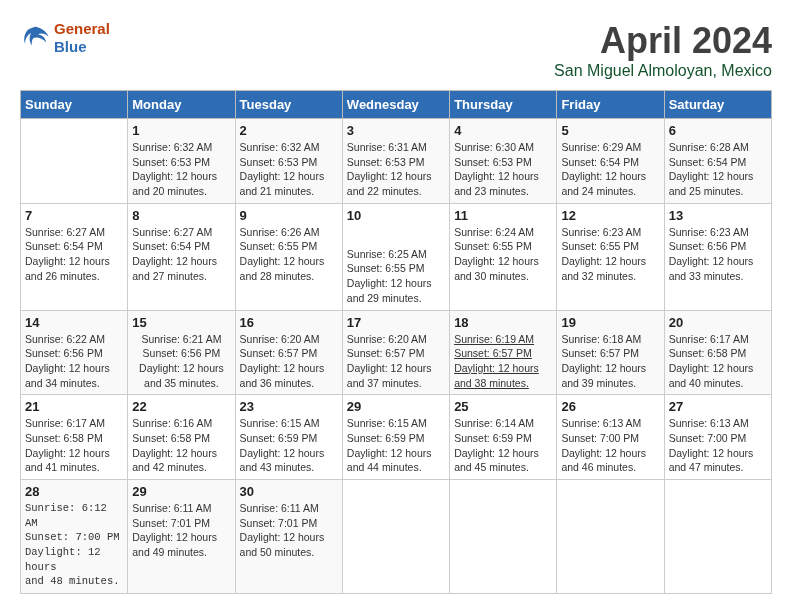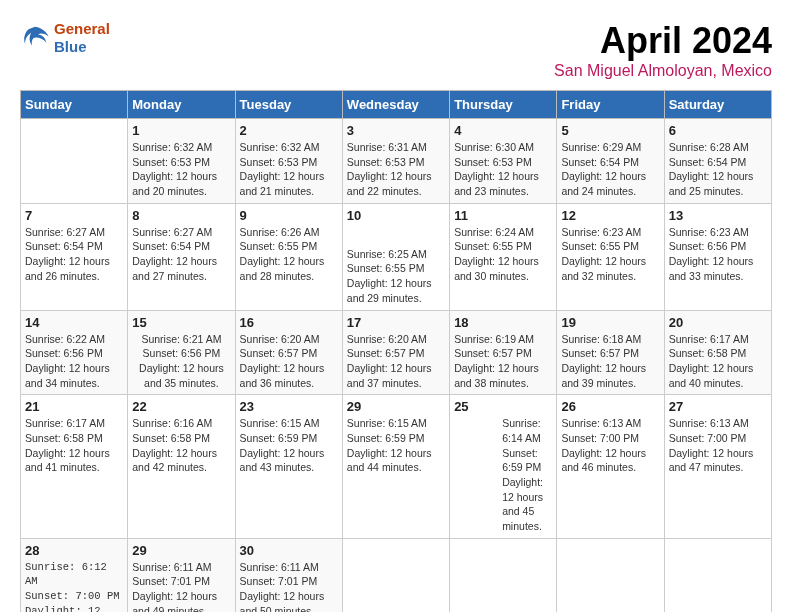--- a/index.html
+++ b/index.html
@@ -30,25 +30,25 @@
     .logo-bird {
       width: 30px;
       height: 30px;
     }
     .title-block {
       text-align: right;
     }
     .month-title {
       font-size: 36px;
       font-weight: bold;
-      color: #000000;
+      color: #404040;
     }
     .location-title {
       font-size: 16px;
-      color: #be185d;
+      color: #14532d;
     }
     table {
       width: 100%;
       border-collapse: collapse;
       font-size: 11px;
     }
     thead tr th {
       background-color: #2e6db4;
       color: #fff;
       padding: 6px 4px;
@@ -239,21 +239,21 @@
         </td>
         <td>
           <span class="day-num">17</span>
           <div class="day-info" style="white-space: pre-line;">Sunrise: 6:20 AM
 Sunset: 6:57 PM
 Daylight: 12 hours
 and 37 minutes.</div>
         </td>
         <td>
           <span class="day-num">18</span>
-          <div class="day-info" style="white-space: pre-line;">Sunrise: 6:19 AM
+          <div class="day-info" style="white-space: pre-line; text-decoration: underline;">Sunrise: 6:19 AM
 Sunset: 6:57 PM
 Daylight: 12 hours
 and 38 minutes.</div>
         </td>
         <td>
           <span class="day-num">19</span>
           <div class="day-info" style="white-space: pre-line;">Sunrise: 6:18 AM
 Sunset: 6:57 PM
 Daylight: 12 hours
 and 39 minutes.</div>
@@ -290,21 +290,21 @@
         </td>
         <td>
           <span class="day-num">29</span>
           <div class="day-info" style="white-space: pre-line;">Sunrise: 6:15 AM
 Sunset: 6:59 PM
 Daylight: 12 hours
 and 44 minutes.</div>
         </td>
         <td>
           <span class="day-num">25</span>
-          <div class="day-info" style="white-space: pre-line; margin-left: 48px;">Sunrise: 6:14 AM
+          <div class="day-info" style="white-space: pre-line;">Sunrise: 6:14 AM
 Sunset: 6:59 PM
 Daylight: 12 hours
 and 45 minutes.</div>
         </td>
         <td>
           <span class="day-num">26</span>
           <div class="day-info" style="white-space: pre-line;">Sunrise: 6:13 AM
 Sunset: 7:00 PM
 Daylight: 12 hours
 and 46 minutes.</div>

